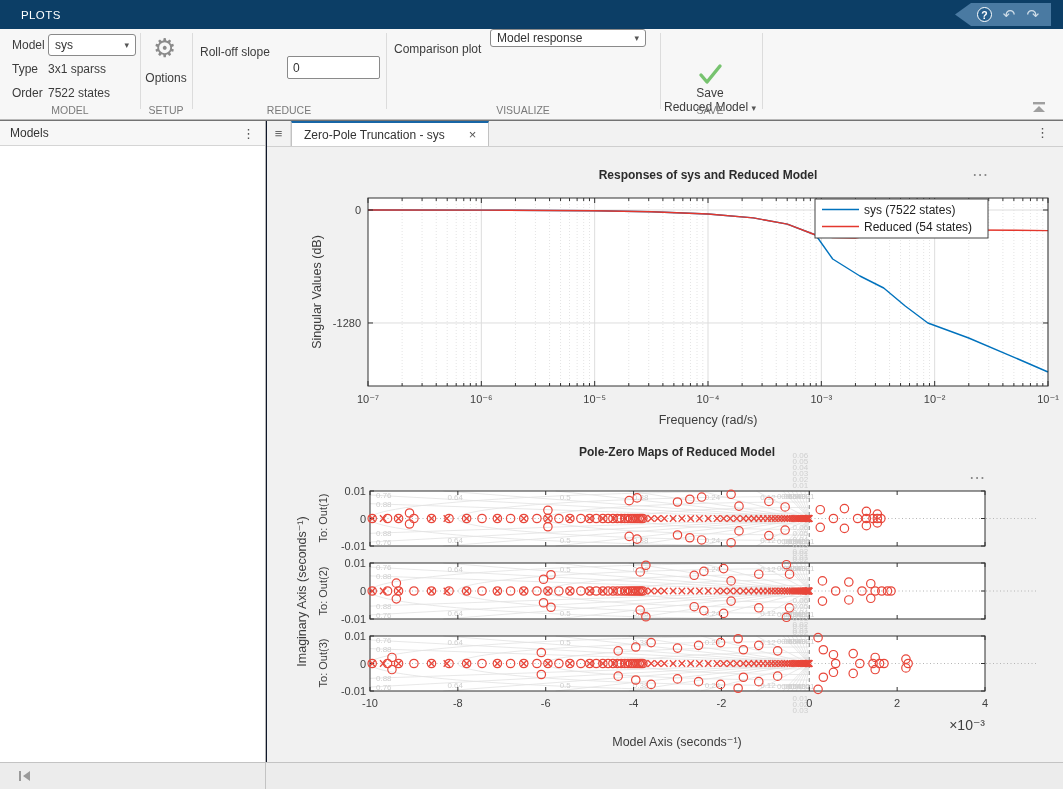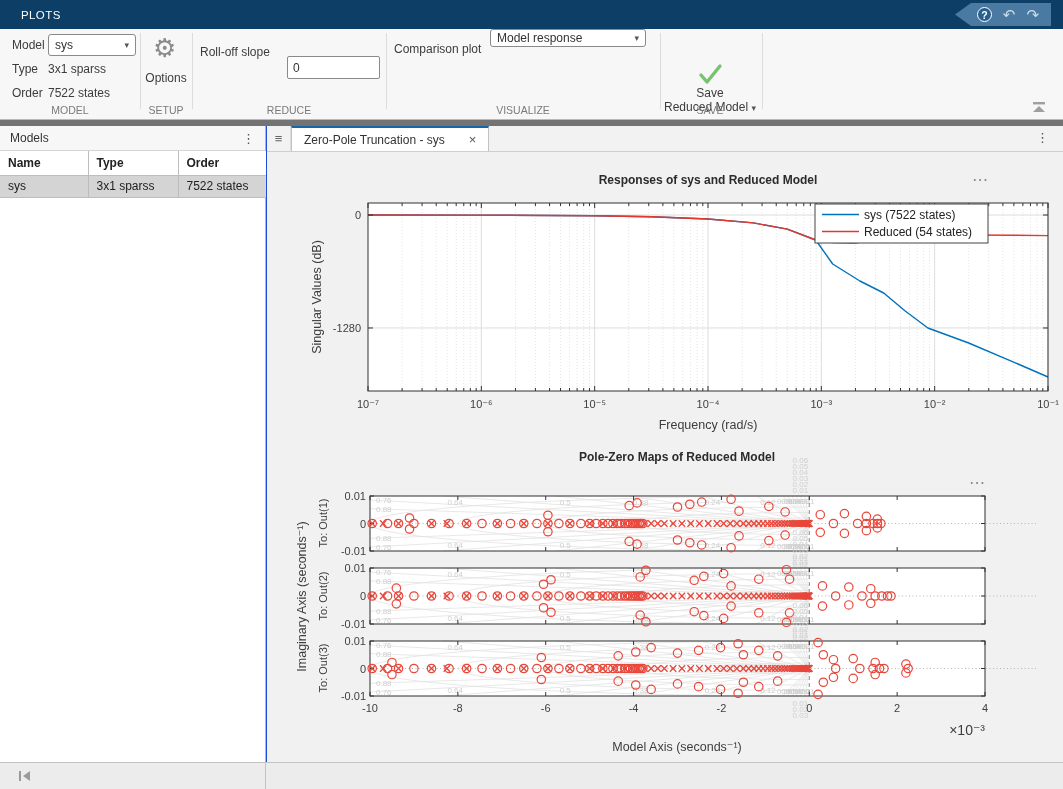--- a/index.html
+++ b/index.html
@@ -22,21 +22,21 @@
   .rb-value{position:absolute;font-size:12px;color:#3c3c3c;}
   .dd{position:absolute;background:#fff;border:1px solid #8a8a8a;border-radius:3px;font-size:12px;color:#333;display:flex;align-items:center;padding:0 6px;}
   .dd .arr{margin-left:auto;font-size:9px;color:#555;}
   .rb-input{position:absolute;background:#fff;border:1px solid #8a8a8a;border-radius:2px;font-size:12px;color:#333;padding:0 5px;}
   .gear{position:absolute;font-size:26px;color:#8b8b8b;line-height:26px;}
   .opt-label{position:absolute;font-size:12px;color:#3c3c3c;text-align:center;}
   .save-btn{position:absolute;left:662px;top:33px;width:96px;height:62px;text-align:center;font-size:12px;color:#3c3c3c;cursor:default;}
   .collapse-ribbon{position:absolute;right:16px;bottom:6px;}
 
   
-  .main{position:absolute;left:0;top:120px;width:100%;height:642px;border-top:6px solid #737373;background:#1d4ed8;}
+  .main{position:absolute;left:0;top:120px;width:100%;height:642px;border-top:1px solid #737373;background:#0f172a;}
   .left-panel{position:absolute;left:0;top:0;width:266px;height:100%;background:#fff;border-right:1px solid #b5b5b5;}
   .lp-header{height:25px;background:#f7f7f7;border-bottom:1px solid #d5d5d5;display:flex;align-items:center;padding:0 10px;font-size:12px;color:#333;}
   .lp-menu{margin-left:auto;color:#555;font-size:13px;}
   table.models{border-collapse:collapse;width:100%;font-size:12px;table-layout:fixed;}
   table.models th{font-weight:bold;text-align:left;padding:4px 8px;border:1px solid #bdbdbd;border-top:none;background:#fff;color:#222;height:24px;}
   table.models td{padding:3px 8px;border:1px solid #bdbdbd;background:#d4d4d4;color:#222;height:22px;}
   table.models th:first-child,table.models td:first-child{border-left:none;}
   table.models th:last-child,table.models td:last-child{border-right:none;}
 
   .doc-area{position:absolute;left:267px;top:0;right:0;height:100%;}
@@ -124,39 +124,20 @@
     </svg>
   </div>
 
   <div class="main">
 
     <div class="left-panel">
       <div class="lp-header">
         <span>Models</span>
         <span class="lp-menu">⋮</span>
       </div>
-      <table class="models">
-        <colgroup>
-            <col style="width:88px">
-            <col style="width:90px">
-            <col style="width:88px">
-          </colgroup>
-        <tbody>
-            <tr>
-          <th>Name</th>
-          <th>Type</th>
-          <th>Order</th>
-        </tr>
-        <tr>
-          <td>sys</td>
-          <td>3x1 sparss</td>
-          <td>7522 states</td>
-        </tr>
-      </tbody>
-        </table>
     </div>
 
     <div class="doc-area">
       <div class="doc-tabbar">
         <div class="doclist-icon">≡</div>
         <div class="doc-tab">
           <span>Zero-Pole Truncation - sys</span>
           <span class="close">×</span>
         </div>
         <div class="doc-menu">⋮</div>

